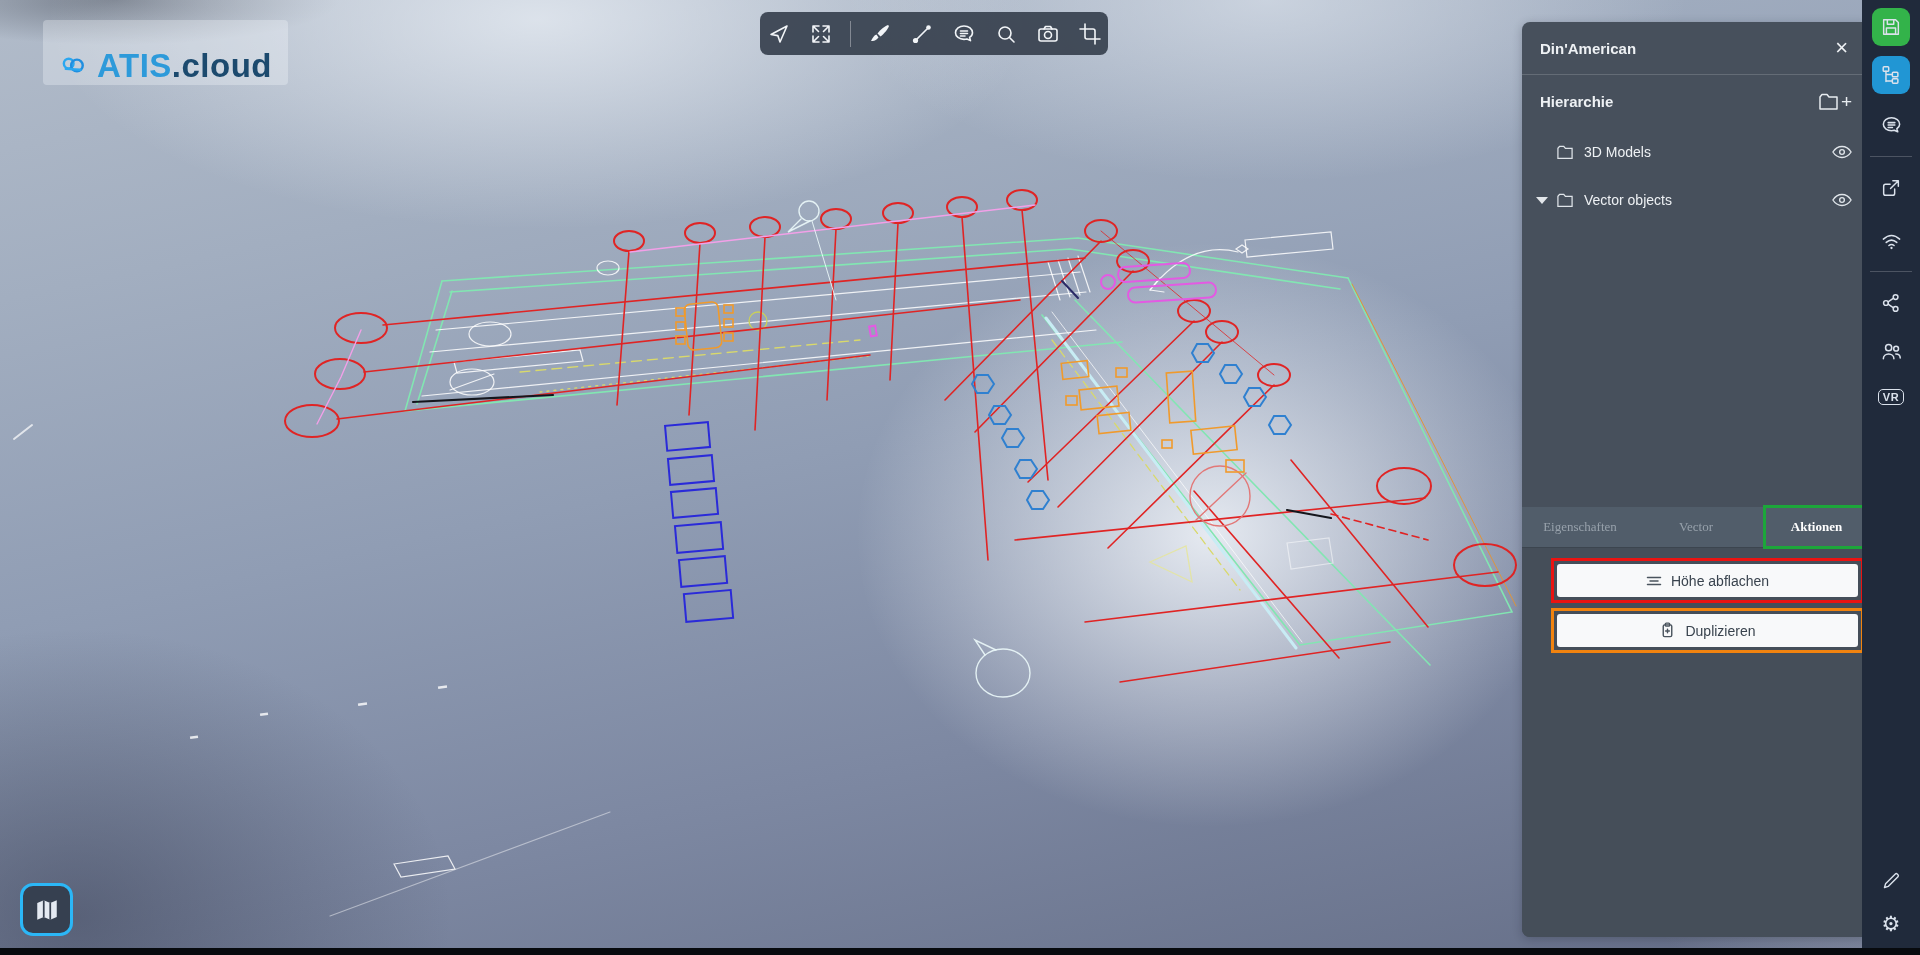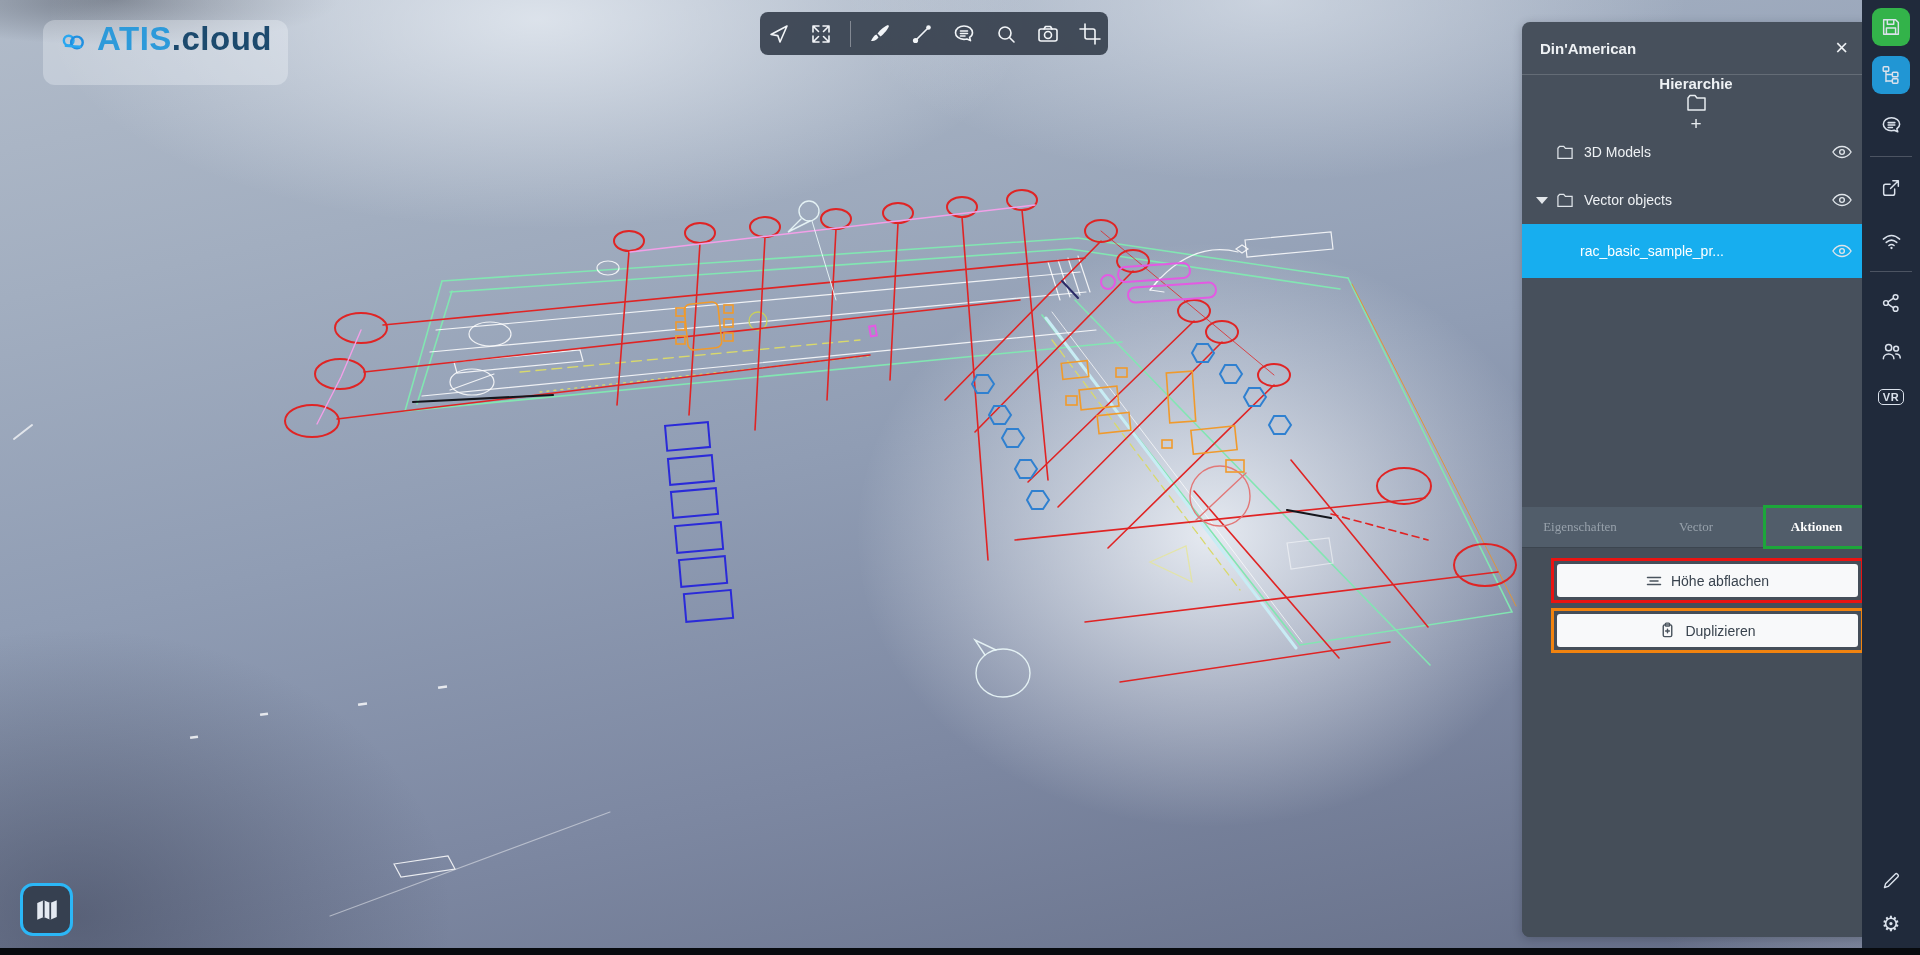--- a/index.html
+++ b/index.html
@@ -13,42 +13,42 @@
       radial-gradient(ellipse 300px 60px at 6% 0%, rgba(62,68,80,0.5), rgba(62,68,80,0) 75%),
       radial-gradient(ellipse 520px 400px at 4% 96%, rgba(52,58,78,0.5), rgba(52,58,78,0) 72%),
       radial-gradient(ellipse 430px 320px at 100% 86%, rgba(196,204,218,0.55), rgba(196,204,218,0) 70%),
       linear-gradient(168deg, #b2bcca 0%, #a2aec0 22%, #909db4 46%, #7d88a2 70%, #646d86 100%);
   }
   .cad-svg { position:absolute; left:0; top:0; z-index:1; }
   .bottom-edge { position:absolute; left:0; bottom:0; width:1920px; height:7px; background:#070a0e; z-index:9; }
 
   
   .logo { position:absolute; left:43px; top:20px; width:245px; height:65px; background:rgba(250,252,255,0.30);
-    border-radius:12px; display:flex; align-items:flex-start; padding:0 16px; z-index:5; }
+    border-radius:4px; display:flex; align-items:flex-end; padding:0 16px; z-index:5; }
   .logo-text { font-size:33px; font-weight:bold; letter-spacing:0.5px; margin-left:10px; }
   .logo-text .brand { color:#2d9ada; }
   .logo-text .suffix { color:#1c4a6e; }
 
   
   .toolbar { position:absolute; left:760px; top:12px; width:348px; height:43px; background:rgba(57,67,81,0.94);
     border-radius:8px; display:flex; align-items:center; justify-content:center; gap:6px; z-index:5; }
   .tool-btn { width:36px; height:36px; display:flex; align-items:center; justify-content:center;
     background:transparent; border:none; cursor:pointer; }
   .tool-btn svg { stroke:#f2f5f8; fill:none; stroke-width:1.6; stroke-linecap:round; stroke-linejoin:round; }
   .tool-sep { width:1px; height:26px; background:rgba(255,255,255,0.35); margin:0 5px; }
 
   
   .panel { position:absolute; left:1522px; top:22px; width:348px; height:915px; background:#47505c;
     border-radius:8px; z-index:5; display:flex; flex-direction:column; color:#eef1f4;
     box-shadow:0 2px 10px rgba(20,25,35,0.25); }
   .panel-header { height:53px; display:flex; align-items:center; padding:0 18px;
     border-bottom:1px solid rgba(255,255,255,0.16); }
   .panel-title { font-size:15px; font-weight:bold; flex:1; }
   .panel-close { background:none; border:none; color:#eef1f4; font-size:22px; line-height:1; cursor:pointer; padding:2px 4px; }
-  .hier-row { height:53px; display:flex; align-items:center; padding:0 18px; gap:2px;flex-direction:column; }
+  .hier-row { height:53px; display:flex; align-items:center; padding:0 18px; gap:2px; }
   .hier-title { font-size:15px; font-weight:bold; flex:1; }
   .hier-row svg { stroke:#e8ecf0; fill:none; stroke-width:1.5; }
   .hier-plus { background:none; border:none; color:#e8ecf0; font-size:19px; line-height:1; cursor:pointer; }
   .tree { flex:1; }
   .tree-row { height:48px; display:flex; align-items:center; font-size:14px; cursor:pointer; }
   .tree-row svg { stroke:#dfe4e9; fill:none; stroke-width:1.5; flex:none; }
   .tree-label { flex:1; margin-left:10px; white-space:nowrap; overflow:hidden; }
   .row-models { padding-left:34px; }
   .row-vector { padding-left:14px; }
   .caret { width:0; height:0; border-left:6px solid transparent; border-right:6px solid transparent;
@@ -346,27 +346,20 @@
       <span class="caret"></span>
       <svg width="18" height="15" viewBox="0 0 21 18">
         <path d="M2,16 V4 l2,-2.5 h5 l2,2.5 h8 v12 z"></path>
         </svg>
       <span class="tree-label">Vector objects</span>
       <svg class="eye" width="20" height="14" viewBox="0 0 22 14">
         <path d="M1,7 C4,2.2 8,1 11,1 s7,1.2 10,6 c-3,4.8 -7,6 -10,6 S4,11.8 1,7 Z"></path>
           <circle cx="11" cy="7" r="2.6"></circle>
         </svg>
     </div>
-    <div class="tree-row row-selected">
-      <span class="tree-label" style="margin-left:0">rac_basic_sample_pr...</span>
-      <svg class="eye" width="20" height="14" viewBox="0 0 22 14">
-        <path d="M1,7 C4,2.2 8,1 11,1 s7,1.2 10,6 c-3,4.8 -7,6 -10,6 S4,11.8 1,7 Z"></path>
-          <circle cx="11" cy="7" r="2.6"></circle>
-        </svg>
-    </div>
   </div>
   <div class="tabs">
     <button class="tab">Eigenschaften</button>
     <button class="tab">Vector</button>
     <span class="tab"></span>
     <div class="annot-green">
       <button class="tab tab-active" style="height:100%;width:100%">Aktionen</button>
     </div>
   </div>
   <div class="actions">

